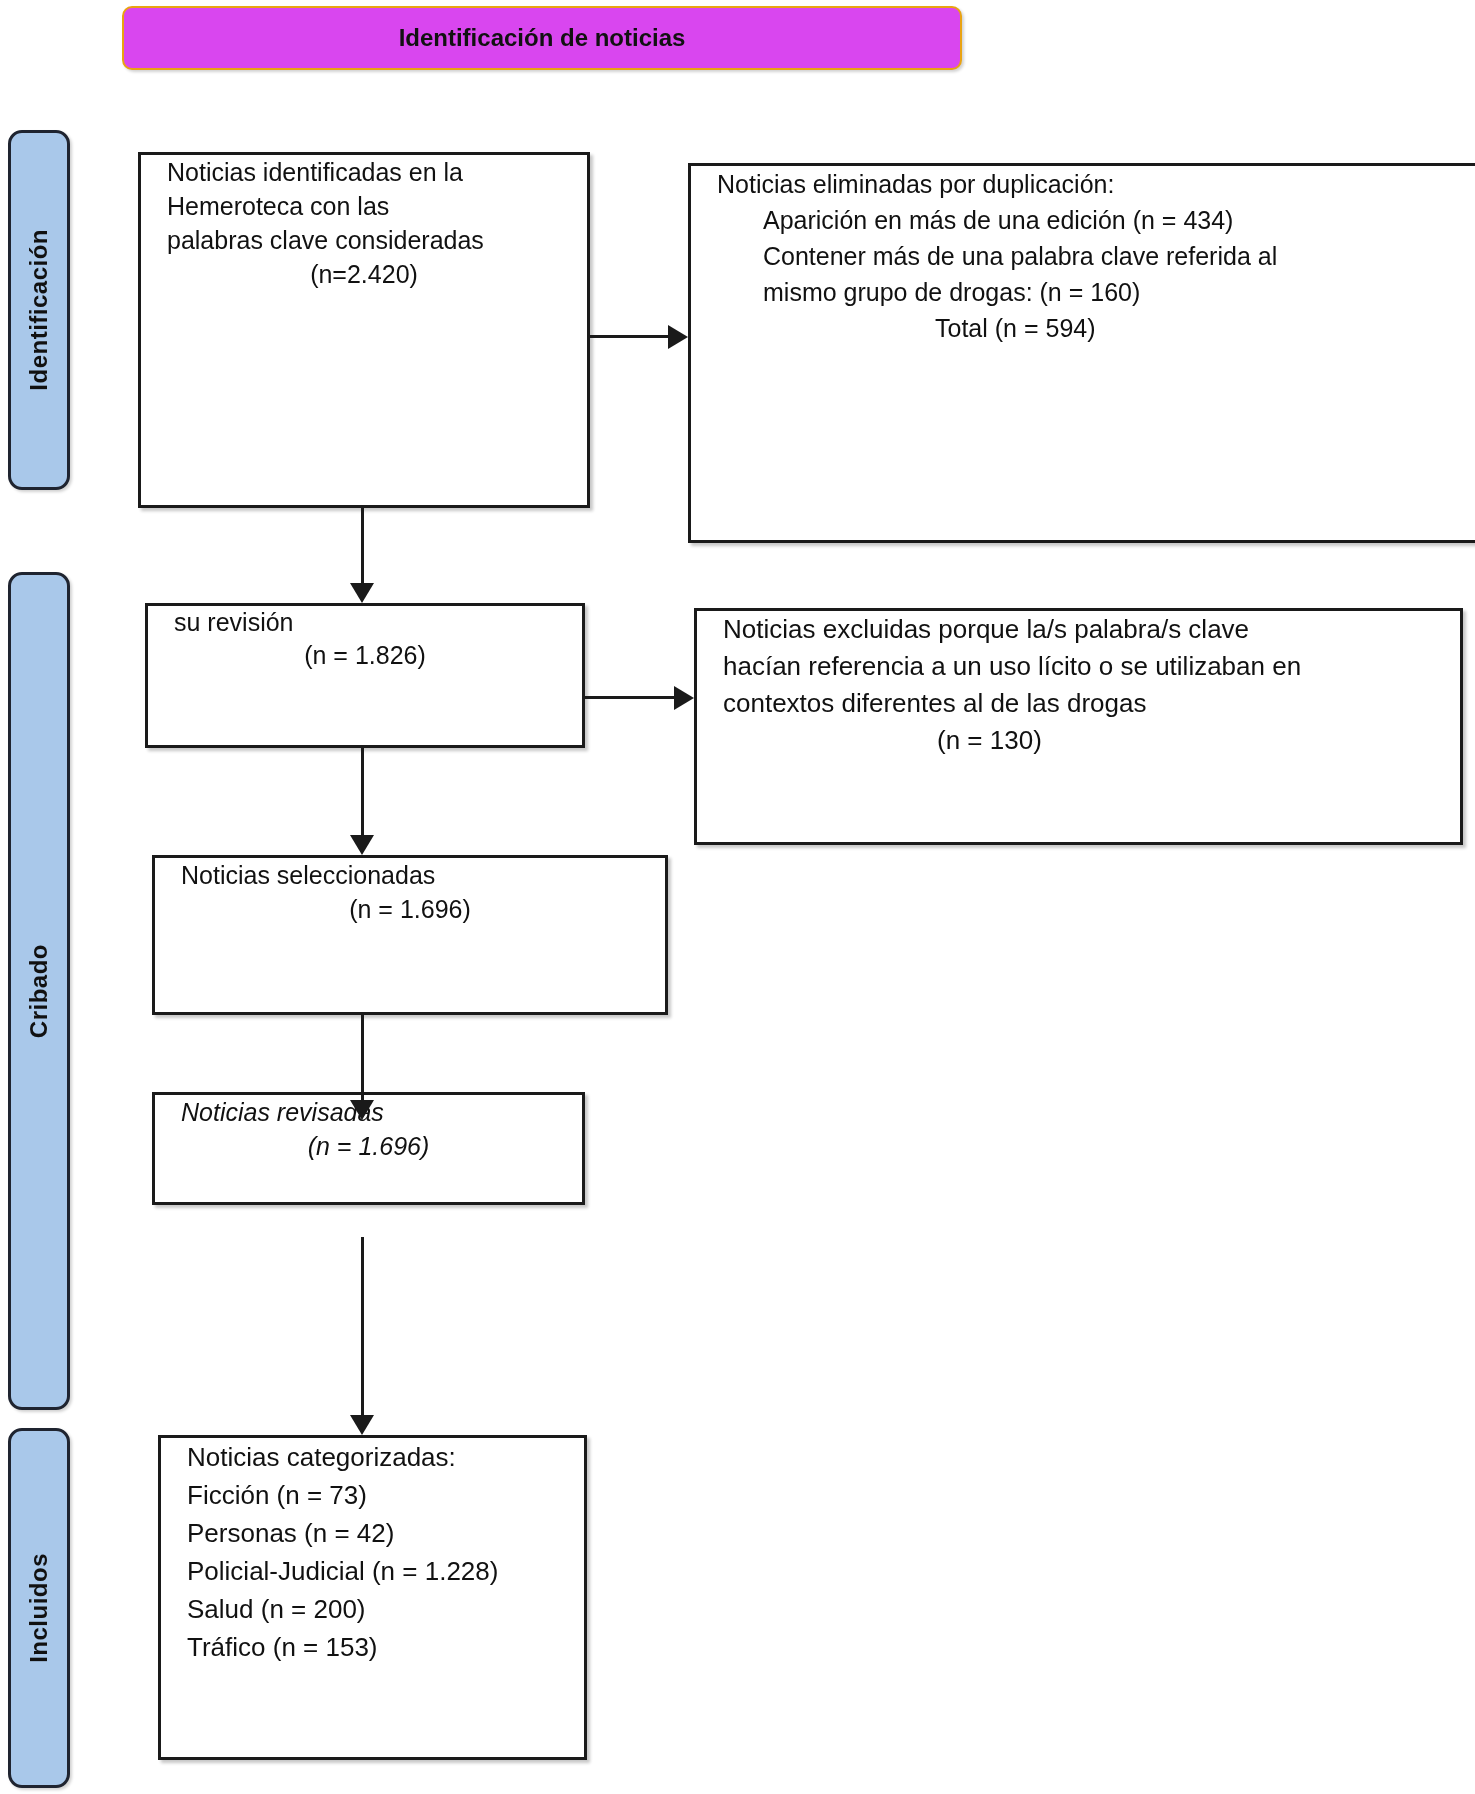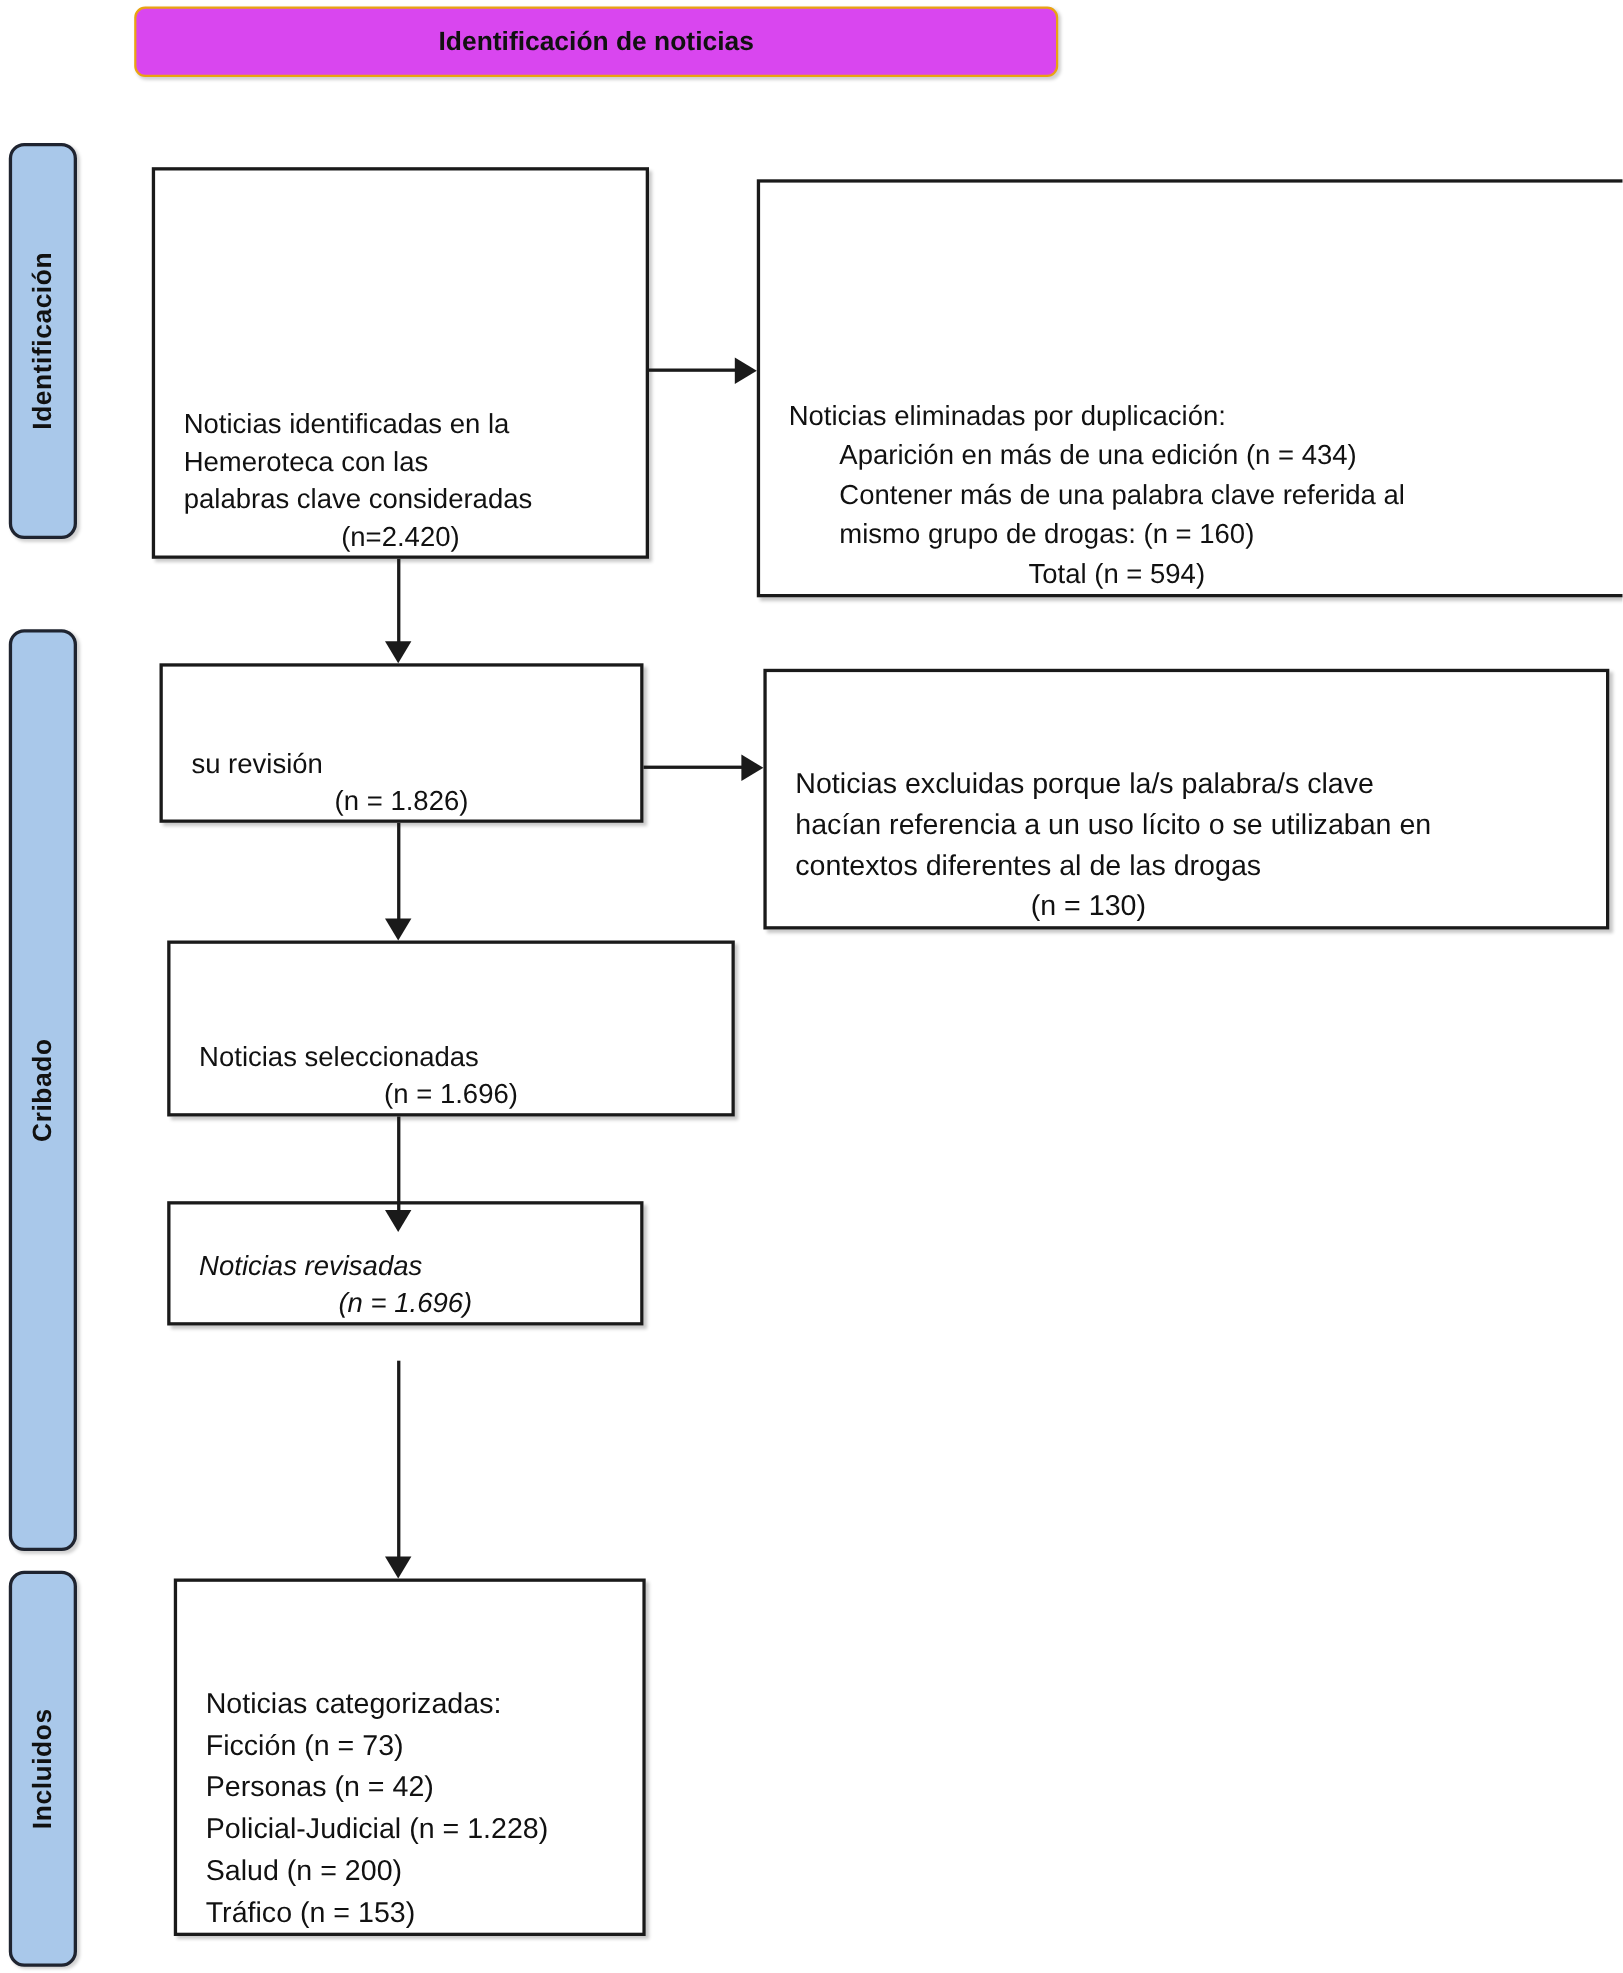--- a/index.html
+++ b/index.html
@@ -64,21 +64,21 @@
 
   
   .fbox {
     position: absolute;
     background: #ffffff;
     border: 3px solid #1a1a1a;
     box-sizing: border-box;
     box-shadow: 3px 3px 3px rgba(0,0,0,0.22);
     display: flex;
     flex-direction: column;
-    justify-content: flex-end;
+    justify-content: flex-start;
     font-size: 25px;
     line-height: 34px;
     color: #111111;
   }
   .fbox .ln { padding-left: 26px; padding-right: 14px; }
   .fbox .ln.center { text-align: center; padding-left: 0; padding-right: 0; }
   .fbox .ln.ind1 { padding-left: 72px; }
   .fbox .ln.ind2 { padding-left: 244px; }
   .fbox .ln.ind3 { padding-left: 240px; }
 

